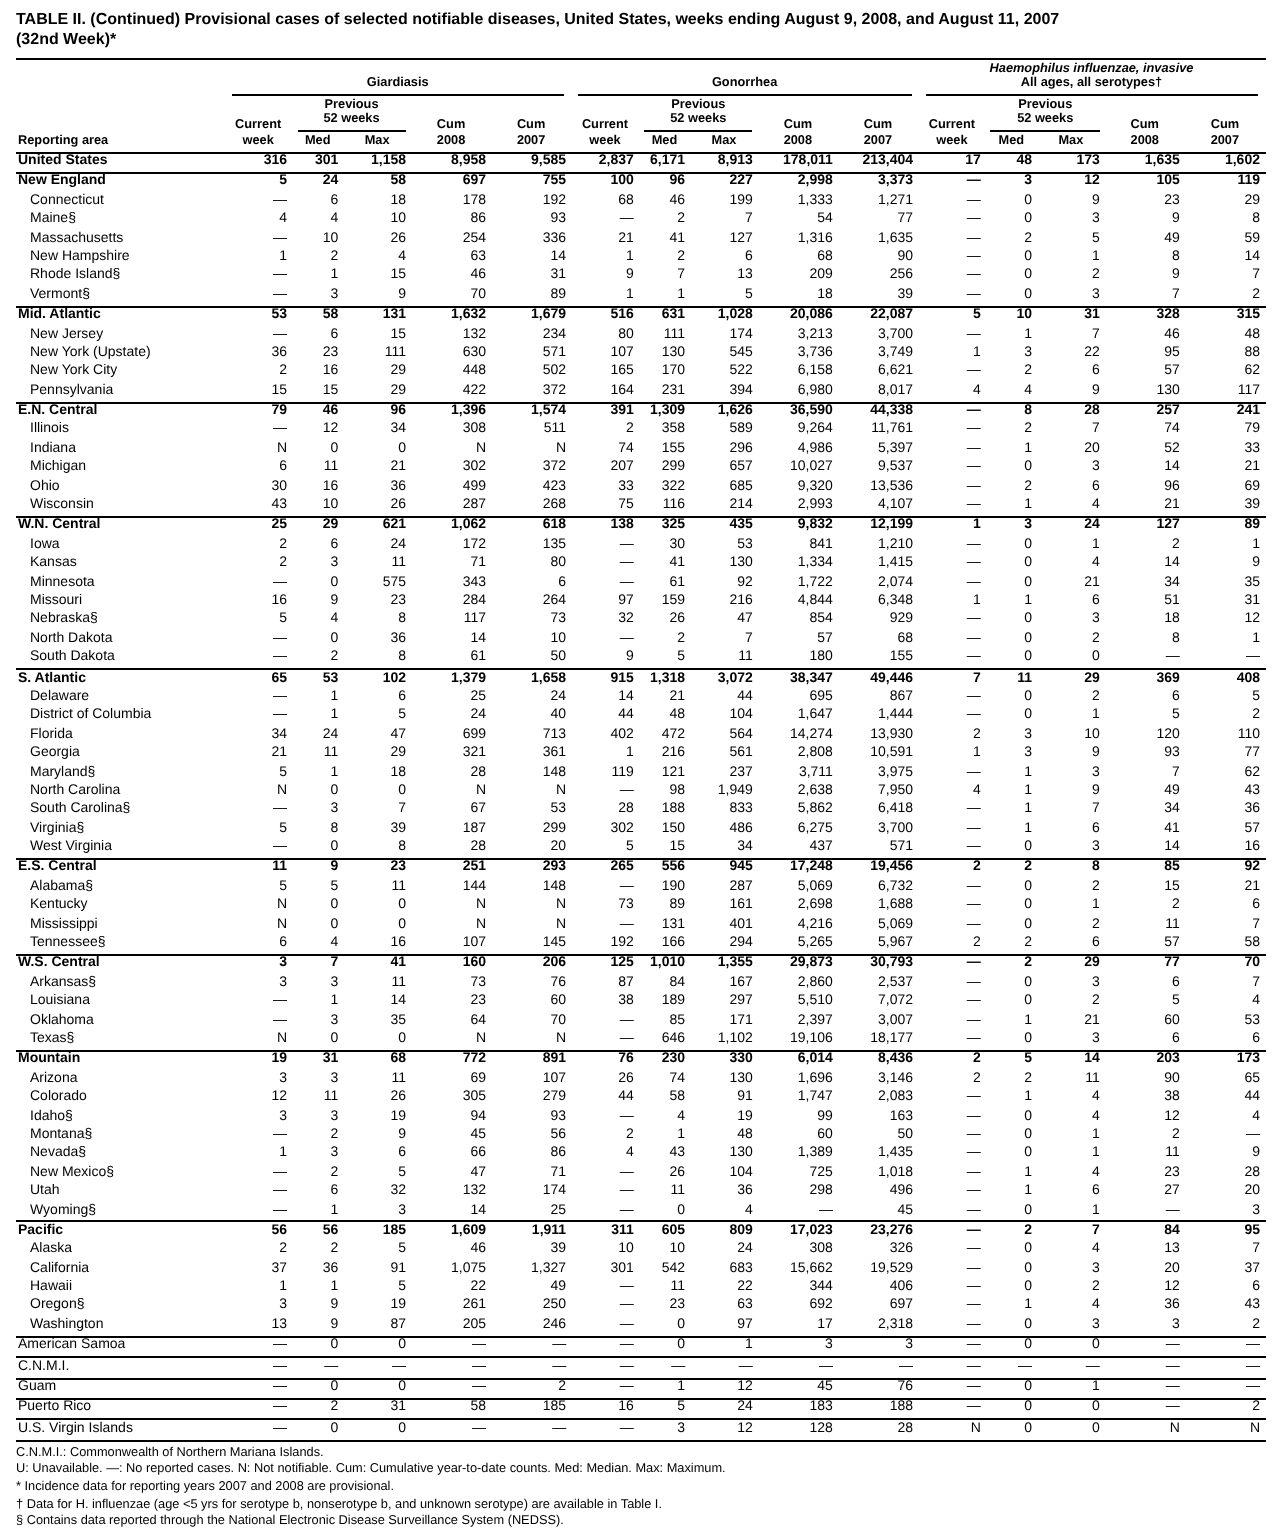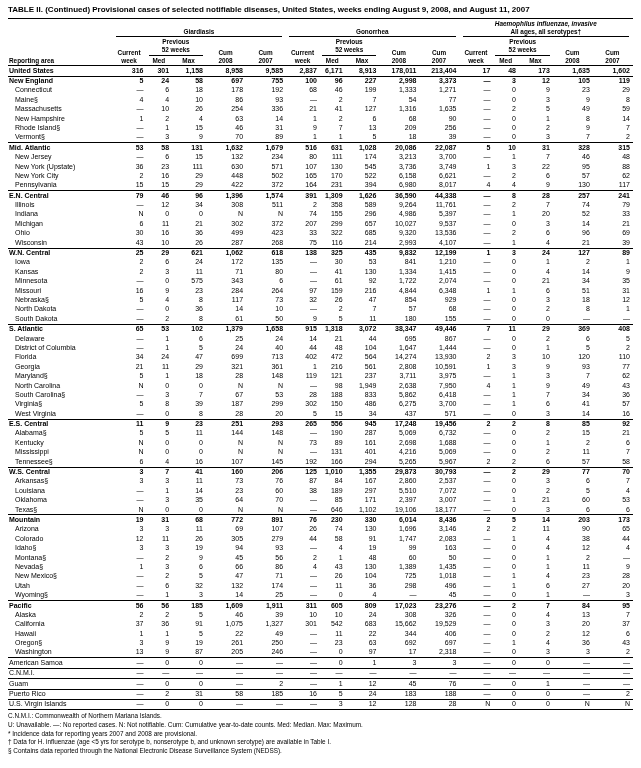--- a/index.html
+++ b/index.html
@@ -25,20 +25,21 @@
   tr.sec td { border-top:1px solid #000; }
   tr.bold td { font-weight:bold; }
   .footnotes { margin-top:2px; font-size:6.4px; line-height:1.35; }
 </style>
 </head>
 <body>
 
 <div class="page">
   <div class="title">
     <div>TABLE II. (Continued) Provisional cases of selected notifiable diseases, United States, weeks ending August 9, 2008, and August 11, 2007</div>
+    <div>(32nd Week)*</div>
   </div>
 
   <table>
     <colgroup>
       <col style="width:102px">
       <col style="width:33px">
         <col style="width:25px">
         <col style="width:33px">
         <col style="width:39px">
         <col style="width:39px">

